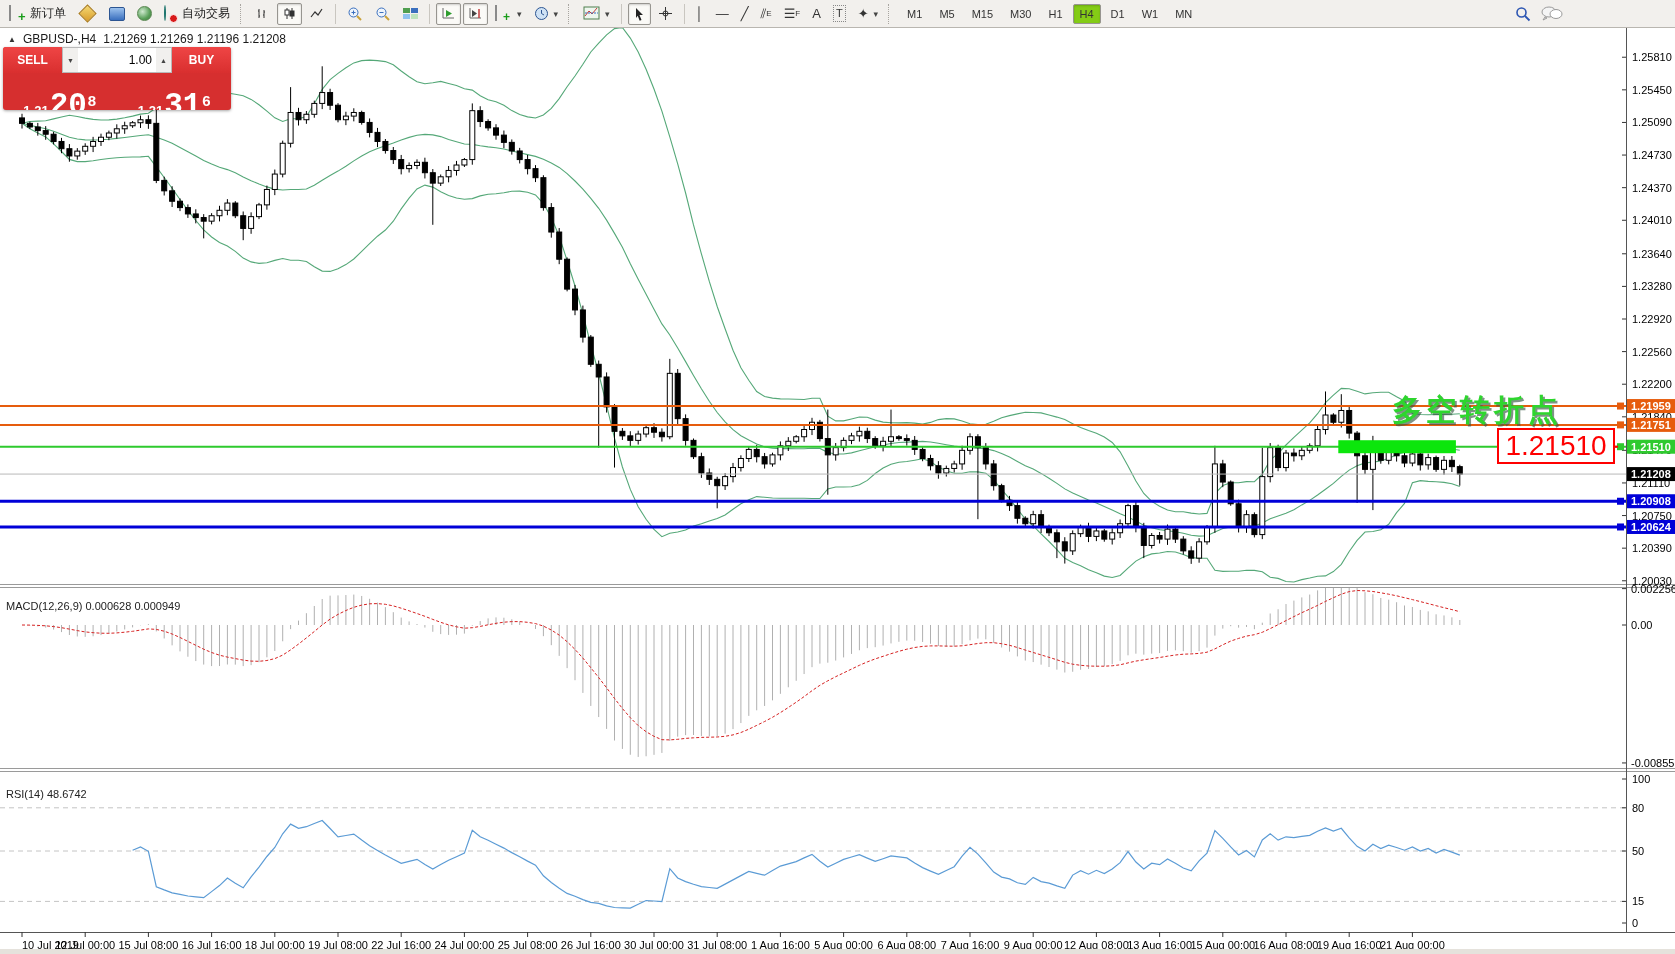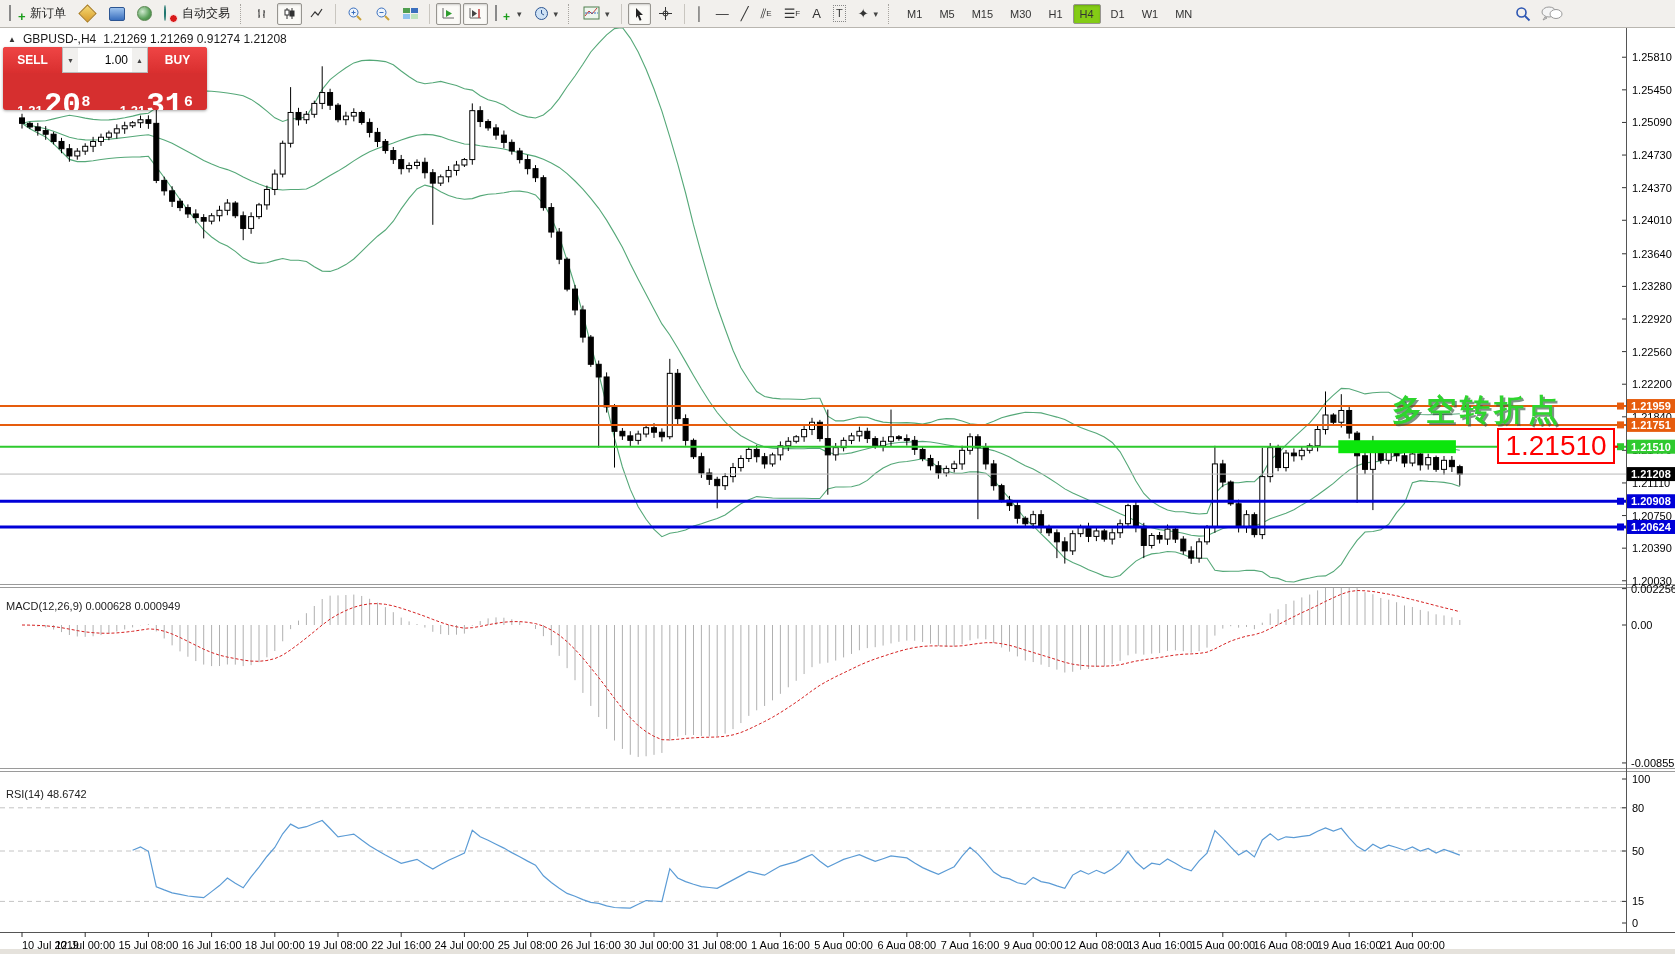--- a/index.html
+++ b/index.html
@@ -27,21 +27,21 @@
   .tf.pressed{border-color:#979590;background:#84cc16;box-shadow:inset 0 1px 2px rgba(0,0,0,.18);}
   .right-icons{margin-left:auto;display:flex;align-items:center;gap:10px;padding-right:108px;}
   
   .workspace{position:absolute;left:0;top:28px;width:1675px;height:926px;background:#fff;}
   #chart-svg{position:absolute;left:0;top:0;}
   svg text{font-family:"Liberation Sans",sans-serif;}
   .chart-title{position:absolute;left:8px;top:4px;font-size:12px;color:#1a1a1a;display:flex;gap:7px;align-items:center;z-index:5;}
   .chart-title .tri{font-size:8px;color:#333;}
   .ind-label{position:absolute;left:6px;font-size:11px;color:#222;z-index:5;margin-top:12px;}
   
-  .order-panel{position:absolute;left:3px;top:19px;width:204px;height:63px;z-index:6;border-radius:3px;
+  .order-panel{position:absolute;left:3px;top:19px;width:228px;height:63px;z-index:6;border-radius:3px;
      box-shadow:0 1px 3px rgba(0,0,0,.35);background:#d62f2f;overflow:hidden;font-family:"Liberation Sans",sans-serif;}
   .op-row1{display:flex;height:26px;}
   .op-btn{width:59px;background:linear-gradient(#ef4545,#d92f2f);color:#fff;font-size:12px;font-weight:bold;
      display:flex;align-items:center;justify-content:center;border:none;}
   .op-spin{flex:1;display:flex;background:#fff;border:1px solid #b9b9b9;box-sizing:border-box;}
   .sp-btn{width:15px;background:#f1f0ee;border:none;font-size:7px;color:#444;padding:0;}
   .op-vol{flex:1;border:none;outline:none;text-align:right;font-size:12px;padding:0 4px;width:40px;font-family:"Liberation Sans",sans-serif;}
   .op-row2{display:flex;height:37px;}
   .op-price{flex:1;display:flex;align-items:flex-end;justify-content:center;color:#fff;padding-bottom:16px;background:linear-gradient(#de3737,#c82727);margin-top:48px;}
   .op-price.sell{border-right:1px solid #f3b9b9;}
@@ -925,21 +925,21 @@
           <text x="1392" y="392" font-size="30" font-weight="bold" letter-spacing="4" fill="#2ed52e">多空转折点</text>
           <line x1="1614" y1="418.71739130434787" x2="1618" y2="418.71739130434787" stroke="#ff0000" stroke-width="2"></line>
           <rect x="1498" y="401" width="116" height="34" fill="#fff" stroke="#ff0000" stroke-width="2"></rect>
           <text x="1556" y="427" font-size="28" fill="#ff0000" text-anchor="middle">1.21510</text>
         </g>
       </svg>
 
     <div class="chart-title">
       <span class="tri">▲</span>
       <span>GBPUSD-,H4</span>
-      <span>1.21269 1.21269 0.91274 1.21208</span>
+      <span>1.21269 1.21269 1.21196 1.21208</span>
     </div>
 
     <div class="order-panel">
       <div class="op-row1">
         <button class="op-btn">SELL</button>
         <div class="op-spin">
           <button class="sp-btn">▼</button>
           <input class="op-vol" value="1.00" style="">
           <button class="sp-btn">▲</button>
         </div>

